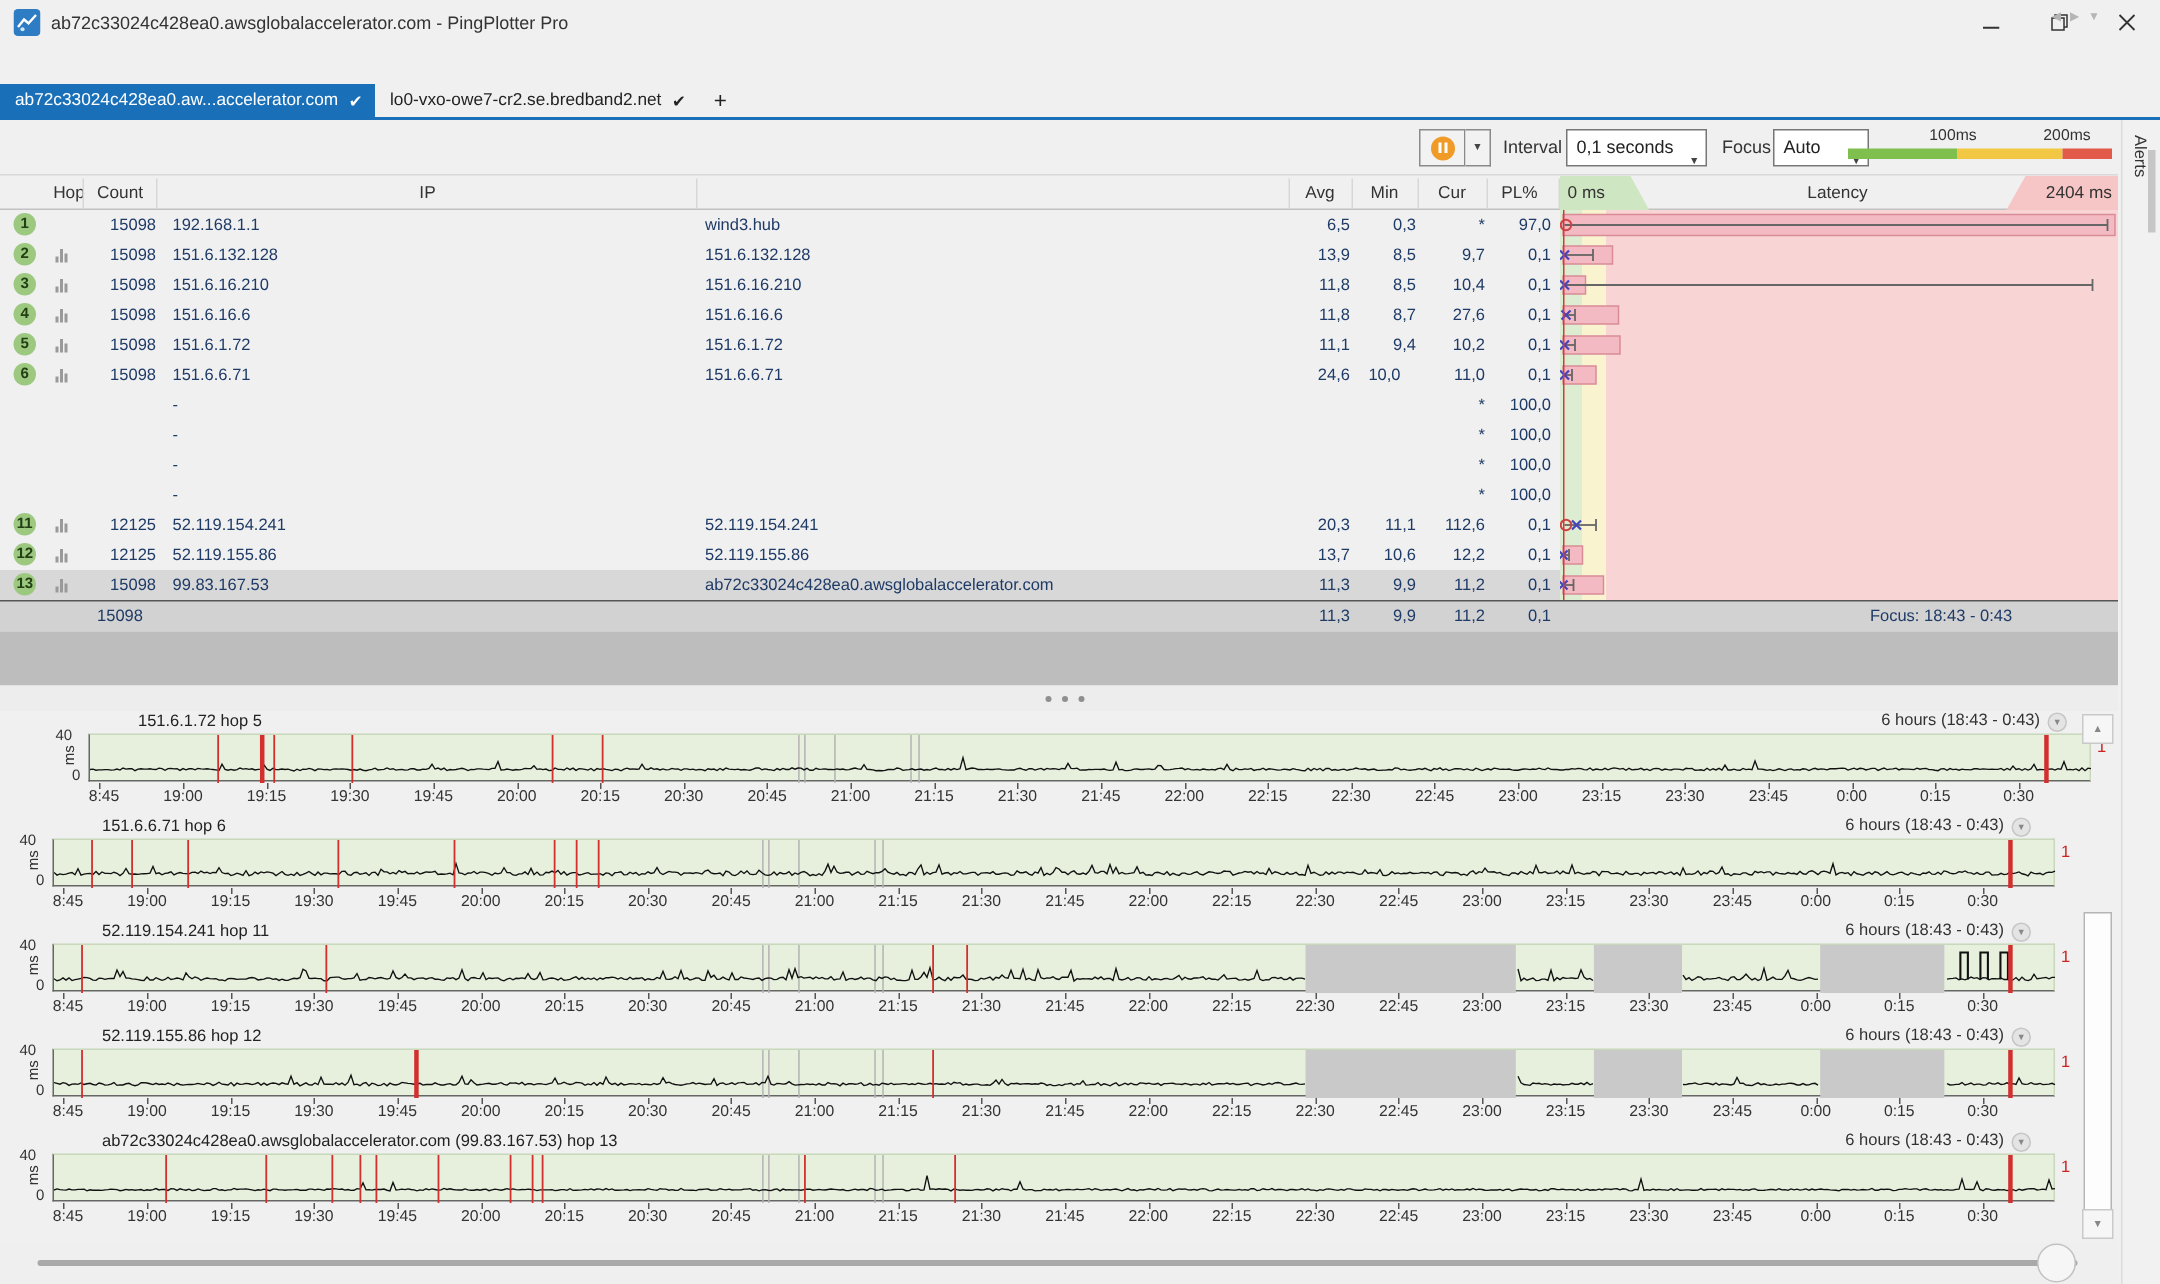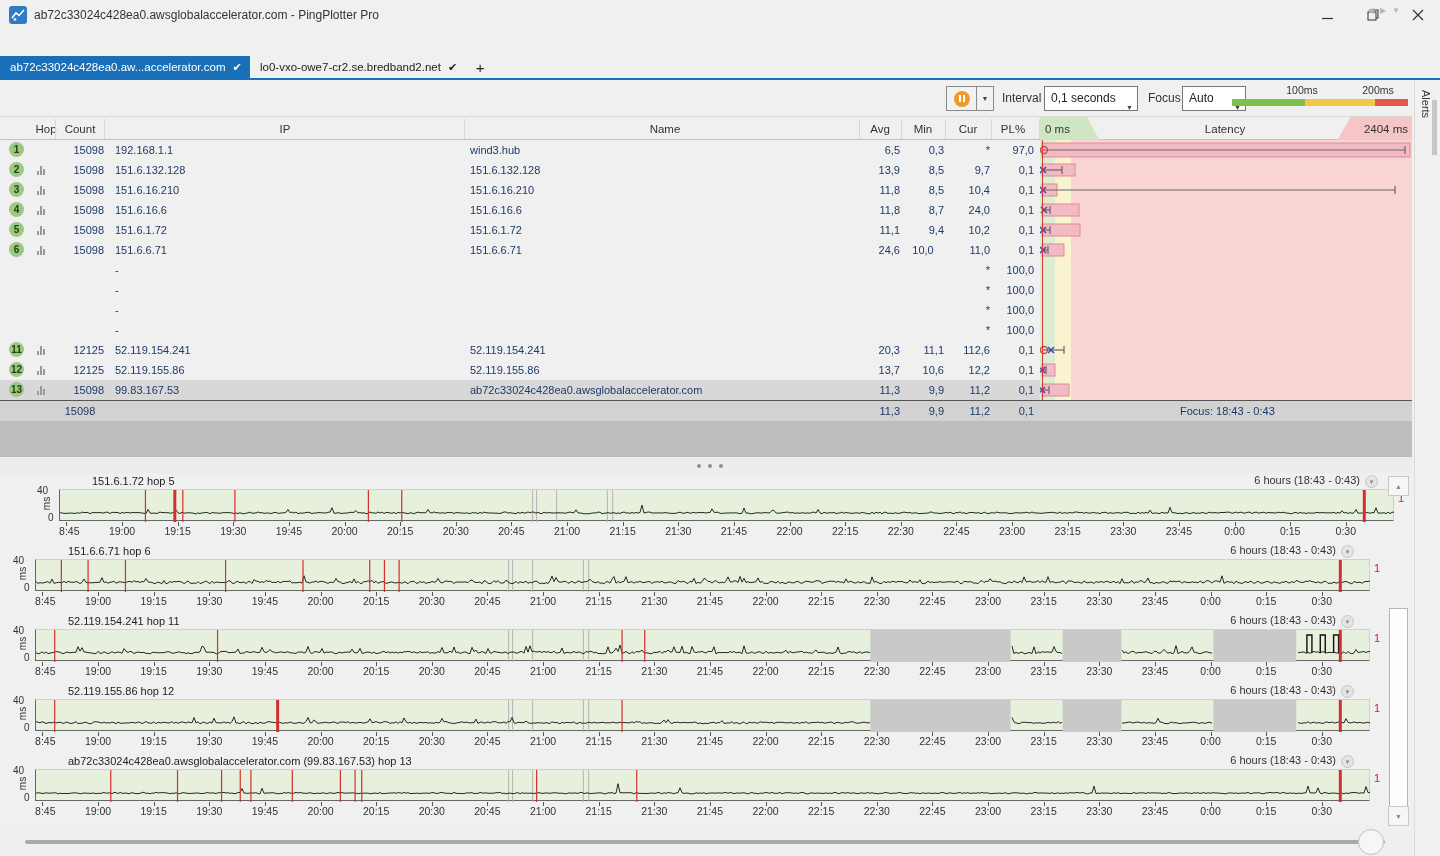--- a/index.html
+++ b/index.html
@@ -164,21 +164,20 @@
   <div class="scale-bar" id="scalebar">
       <i style="display: block; height: 7px; width: 73px; background: rgb(127, 191, 77);"></i>
       <i style="display: block; height: 7px; width: 70px; background: rgb(242, 199, 68);"></i>
       <i style="display: block; height: 7px; width: 33px; background: rgb(226, 91, 74);"></i>
     </div>
 
   <div class="thead" id="thead">
     <span class="th" style="left:23px;width:46px">Hop</span>
     <span class="th" style="left:56px;width:48px">Count</span>
     <span class="th" style="left:105px;width:360px">IP</span>
-    <span class="th" style="left:465px;width:400px">Name</span>
     <span class="th" style="left:860px;width:40px">Avg</span>
     <span class="th" style="left:902px;width:42px">Min</span>
     <span class="th" style="left:946px;width:44px">Cur</span>
     <span class="th" style="left:992px;width:42px">PL%</span>
     <span class="th" style="left:1040px;width:60px;background:#cfe6c2;clip-path:polygon(0 0,78% 0,100% 100%,0 100%);text-align:left;padding-left:5px">0 ms</span>
     <span class="th" style="left:1150px;width:150px">Latency</span>
     <span class="th" style="left:1337px;width:75px;background:#f6c5c5;clip-path:polygon(18% 0,100% 0,100% 100%,0 100%);text-align:right;padding-right:4px">2404 ms</span>
   <span class="th-sep" style="left: 55px;"></span>
       <span class="th-sep" style="left: 104px;"></span>
       <span class="th-sep" style="left: 464px;"></span>
@@ -253,21 +252,21 @@
         <span class="histicon">
           <i style="height: 4px;"></i>
           <i style="height: 9px;"></i>
           <i style="height: 6px;"></i>
         </span>
         <span class="cell" style="left: 56px; width: 48px; text-align: right;">15098</span>
         <span class="cell" style="left: 115px; width: 345px; text-align: left;">151.6.16.6</span>
         <span class="cell" style="left: 470px; width: 390px; text-align: left;">151.6.16.6</span>
         <span class="cell" style="left: 860px; width: 40px; text-align: right;">11,8</span>
         <span class="cell" style="left: 902px; width: 42px; text-align: right;">8,7</span>
-        <span class="cell" style="left: 946px; width: 44px; text-align: right;">24,0</span>
+        <span class="cell" style="left: 946px; width: 44px; text-align: right;">27,6</span>
         <span class="cell" style="left: 992px; width: 42px; text-align: right;">0,1</span>
         <div class="latcell"><div class="lat-axis"></div><svg width="372" height="20">
             <rect x="2" y="4" width="37" height="12" fill="#f4bac4" stroke="#d98c96"></rect>
             <line x1="3" x2="10" y1="10" y2="10" stroke="#666" stroke-width="1.2"></line>
             <line x1="10" x2="10" y1="6" y2="14" stroke="#666" stroke-width="1.2"></line>
             <path d="M1,7 L7,13 M7,7 L1,13" stroke="#4444bb" stroke-width="1.5"></path>
           </svg></div>
       </div>
       <div class="trow" style="top: 80px;">
         <span class="hopc">5</span>
@@ -423,21 +422,21 @@
           </svg></div>
       </div>
     </div>
 
   <div class="tfoot">
     <span class="cell" style="left:56px;width:48px;text-align:center">15098</span>
     <span class="cell" style="left:860px;width:40px;text-align:right">11,3</span>
     <span class="cell" style="left:902px;width:42px;text-align:right">9,9</span>
     <span class="cell" style="left:946px;width:44px;text-align:right">11,2</span>
     <span class="cell" style="left:992px;width:42px;text-align:right">0,1</span>
-    <span class="cell" style="left:1180px;width:228px;text-align:left">Focus: 18:43 - 0:43</span>
+    <span class="cell" style="left:1180px;width:228px;text-align:center">Focus: 18:43 - 0:43</span>
   </div>
 
   <div class="grayband"></div>
   <div class="splitter">
       <span class="dots">
         <i></i>
         <i></i>
         <i></i>
       </span>
     </div>

